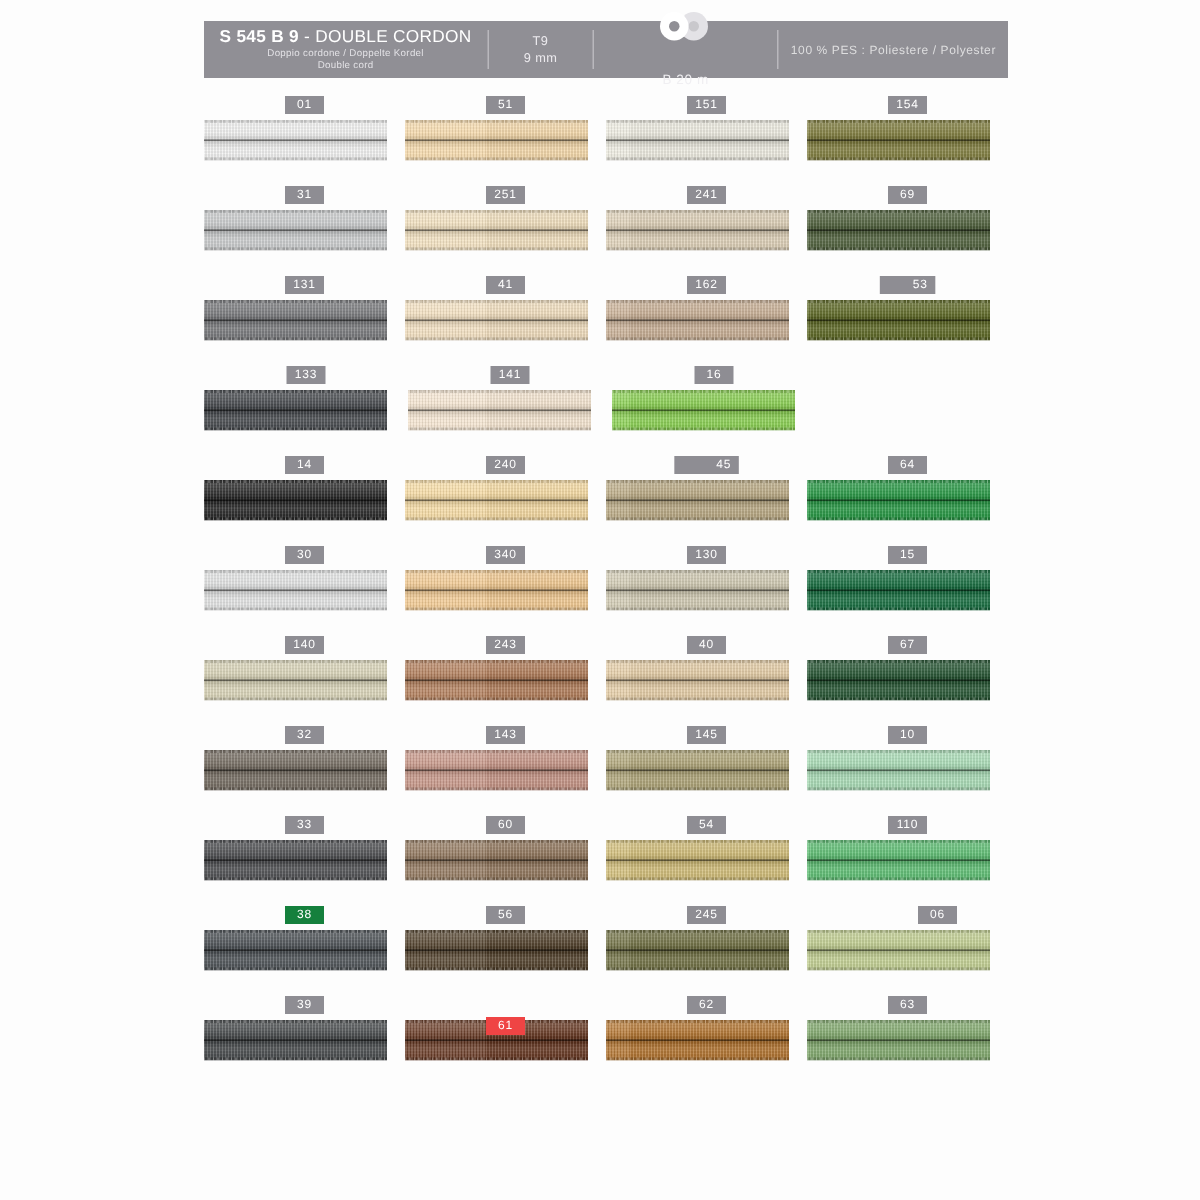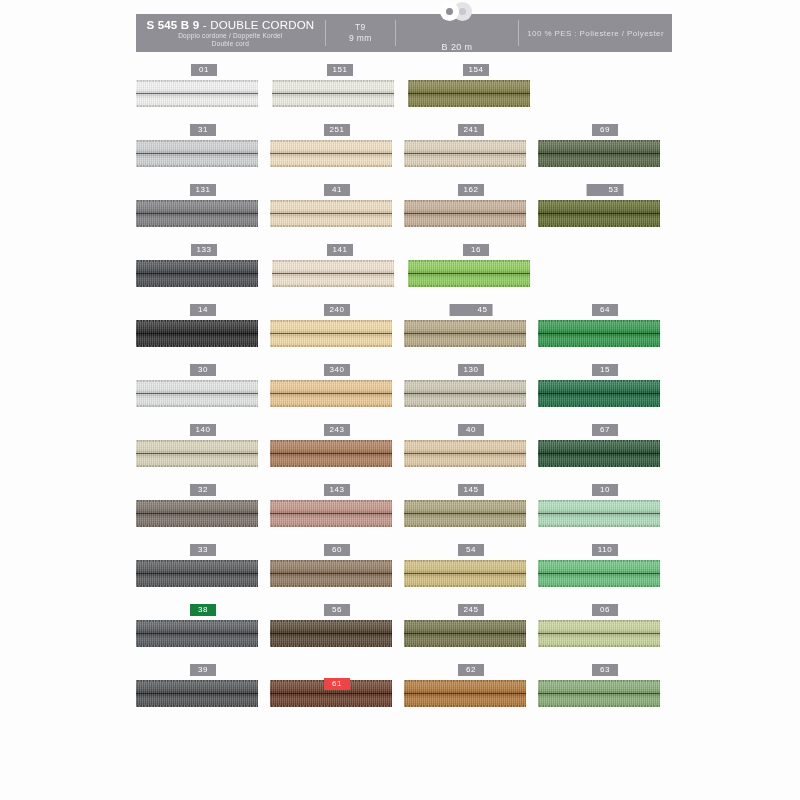--- a/index.html
+++ b/index.html
@@ -82,21 +82,20 @@
   .hdr-size-line {
     font-size: 8.5px;
     color: #eceaee;
     line-height: 11px;
     letter-spacing: 0.3px;
   }
   #hdr-spool-cell {
     width: 128px;
     flex-direction: column;
     gap: 6px;
-    justify-content: flex-end;
   }
   .spool-icon {
     position: relative;
     width: 34px;
     height: 19px;
     flex: 0 0 34px;
   }
   .spool-icon .sp {
     position: absolute;
     top: 0;
@@ -281,20 +280,31 @@
             <div class="band-weave"></div>
             <div class="band-shade"></div>
             <div class="band-seam"></div>
             <div class="band-edge-top"></div>
             <div class="band-edge-bot"></div>
           </div>
           <div class="swatch-label" style="background: rgb(142, 141, 147);">01</div>
         </div>
         <div class="swatch-cell">
           <div class="swatch-band">
+            <div class="band-base" style="background: rgb(246, 216, 168);"></div>
+            <div class="band-weave"></div>
+            <div class="band-shade"></div>
+            <div class="band-seam"></div>
+            <div class="band-edge-top"></div>
+            <div class="band-edge-bot"></div>
+          </div>
+          <div class="swatch-label" style="background: rgb(142, 141, 147);">51</div>
+        </div>
+        <div class="swatch-cell">
+          <div class="swatch-band">
             <div class="band-base" style="background: rgb(238, 236, 225);"></div>
             <div class="band-weave"></div>
             <div class="band-shade"></div>
             <div class="band-seam"></div>
             <div class="band-edge-top"></div>
             <div class="band-edge-bot"></div>
           </div>
           <div class="swatch-label" style="background: rgb(142, 141, 147);">151</div>
         </div>
         <div class="swatch-cell">
@@ -702,21 +712,21 @@
         </div>
         <div class="swatch-cell">
           <div class="swatch-band">
             <div class="band-base" style="background: rgb(195, 209, 146);"></div>
             <div class="band-weave"></div>
             <div class="band-shade"></div>
             <div class="band-seam"></div>
             <div class="band-edge-top"></div>
             <div class="band-edge-bot"></div>
           </div>
-          <div class="swatch-label" style="background: rgb(142, 141, 147);">06</div>
+          <div class="swatch-label" style="background: rgb(142, 141, 147); margin-left: 20px;">06</div>
         </div>
       </div>
       <div class="swatch-row">
         <div class="swatch-cell">
           <div class="swatch-band">
             <div class="band-base" style="background: rgb(70, 73, 75);"></div>
             <div class="band-weave"></div>
             <div class="band-shade"></div>
             <div class="band-seam"></div>
             <div class="band-edge-top"></div>

